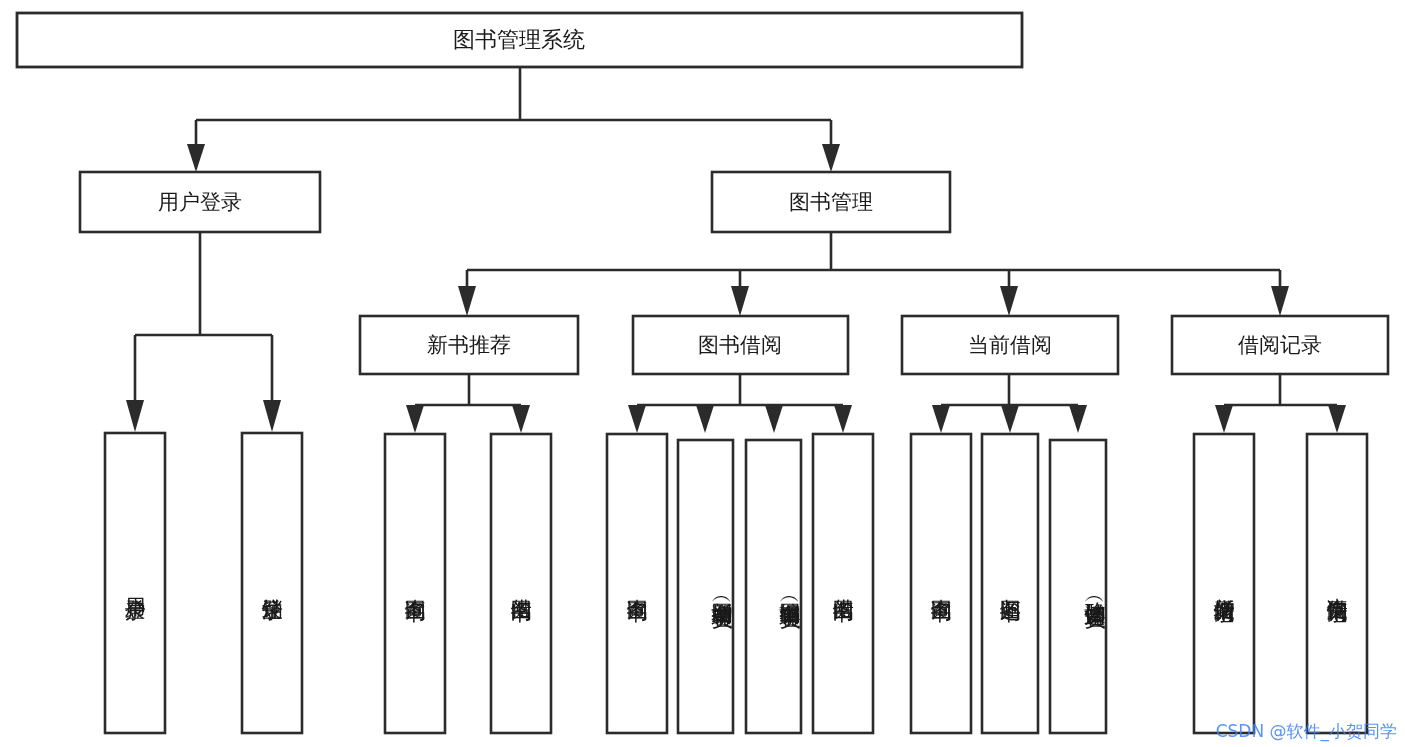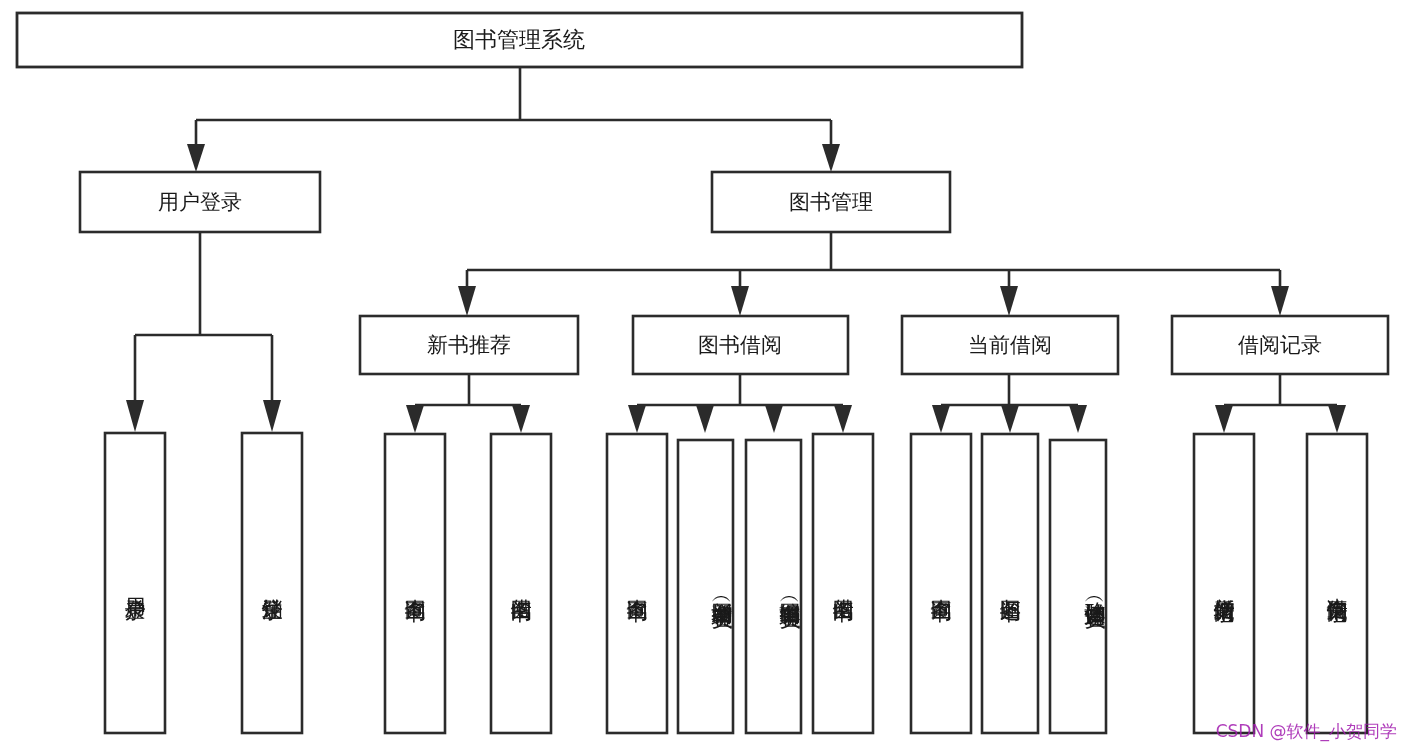--- a/index.html
+++ b/index.html
@@ -70,21 +70,21 @@
     letter-spacing: 1px;
     pointer-events: none;
     text-align: center;
   }
   .watermark {
     position: absolute;
     right: 8px;
     bottom: 4px;
     font-family: "DejaVu Sans", "Liberation Sans", sans-serif;
     font-size: 17px;
-    color: #a21caf;
+    color: #3b82f6;
     opacity: 0.85;
     white-space: nowrap;
     pointer-events: none;
   }
 </style>
 </head>
 <body>
 
 <div id="diagram-root">
 

